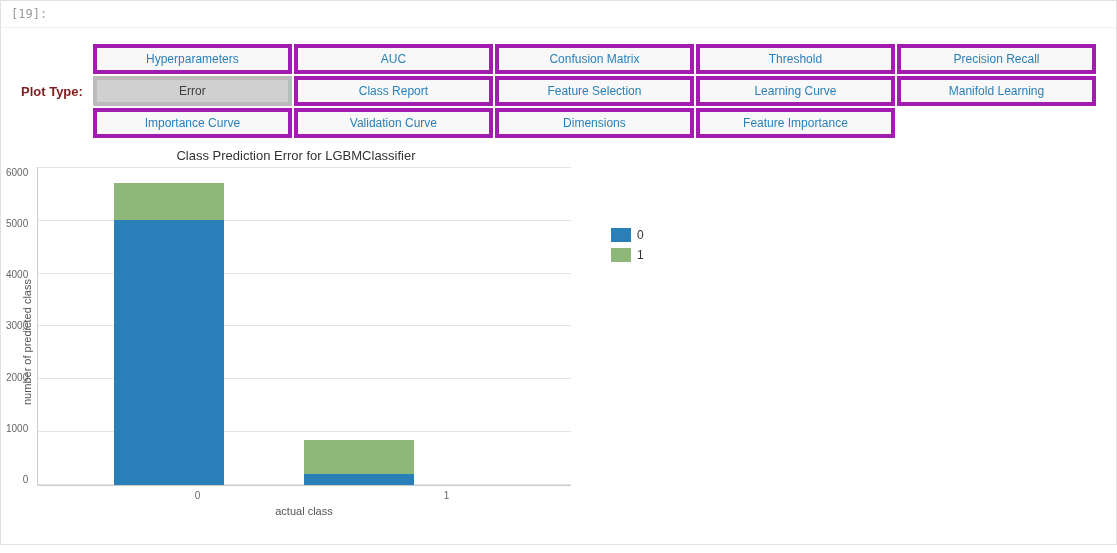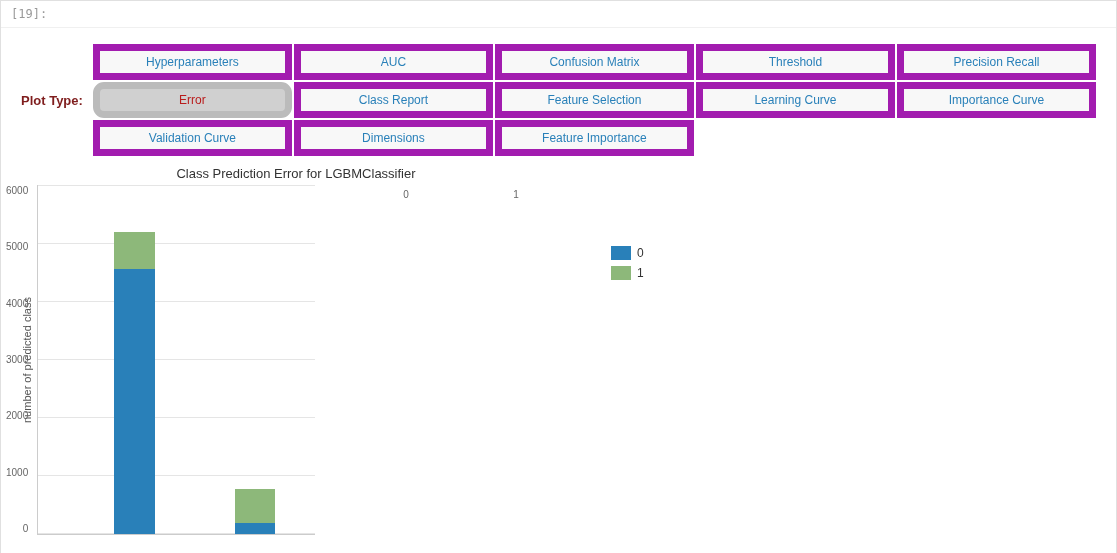--- a/index.html
+++ b/index.html
@@ -50,35 +50,34 @@
       font-size: 13px;
       white-space: nowrap;
     }
     .button-grid {
       display: grid;
       grid-template-columns: repeat(5, 1fr);
       gap: 2px;
       flex: 1;
     }
     .plot-btn {
-      border: 7px solid #a21caf;
+      border: 4px solid #a21caf;
       background: #f8f8f8;
       color: #2980b9;
       padding: 4px 8px;
       font-size: 12px;
       cursor: pointer;
       text-align: center;
       white-space: nowrap;
     }
     .plot-btn.active {
       background: #d0d0d0;
-      color: #b91c1c;
+      color: #404040;
       font-weight: 500;
       border-color: #bbb;
-      border-radius: 11px;
     }
     .chart-area {
       margin-top: 10px;
       display: flex;
       align-items: flex-start;
     }
     .chart-container {
       position: relative;
       width: 550px;
       height: 380px;
@@ -97,21 +96,21 @@
       writing-mode: vertical-rl;
       transform: rotate(180deg);
       font-size: 11px;
       color: #555;
       text-align: center;
       margin-right: 4px;
       white-space: nowrap;
     }
     .chart-with-xaxis {
       display: flex;
-      flex-direction: row;
+      flex-direction: column;
       flex: 1;
     }
     .chart-plot-area {
       flex: 1;
       display: flex;
       flex-direction: column;
       position: relative;
       border-left: 1px solid #ccc;
       border-bottom: 1px solid #ccc;
     }
@@ -201,20 +200,21 @@
       <div class="button-grid" id="btn-grid">
       <button class="plot-btn">Hyperparameters</button>
           <button class="plot-btn">AUC</button>
           <button class="plot-btn">Confusion Matrix</button>
           <button class="plot-btn">Threshold</button>
           <button class="plot-btn">Precision Recall</button>
           <button class="plot-btn active">Error</button>
           <button class="plot-btn">Class Report</button>
           <button class="plot-btn">Feature Selection</button>
           <button class="plot-btn">Learning Curve</button>
+          <button class="plot-btn">Manifold Learning</button>
           <button class="plot-btn">Importance Curve</button>
           <button class="plot-btn">Validation Curve</button>
           <button class="plot-btn">Dimensions</button>
           <button class="plot-btn">Feature Importance</button>
         </div>
     </div>
 
     <div class="chart-area">
       <div class="chart-container">
         <div class="chart-title">Class Prediction Error for LGBMClassifier</div>
@@ -248,20 +248,21 @@
                   <div style="display: flex; flex-direction: column-reverse; width: 110px;">
                     <div style="height: 11px; width: 100%; background-color: rgb(41, 128, 185);"></div>
                     <div style="height: 34px; width: 100%; background-color: rgb(141, 184, 122);"></div>
                   </div>
                 </div>
             </div>
             <div class="x-axis-labels" id="x-axis-labels" style="display: flex; justify-content: space-around; padding-left: 36px; margin-top: 4px;">
                 <div class="x-tick" style="width: 110px; text-align: center;">0</div>
                 <div class="x-tick" style="width: 110px; text-align: center;">1</div>
               </div>
+            <div class="x-axis-title">actual class</div>
           </div>
         </div>
       </div>
       <div class="legend" id="legend">
           <div class="legend-item">
             <div class="legend-color" style="background-color: rgb(41, 128, 185);"></div>
             <span>0</span>
           </div>
           <div class="legend-item">
             <div class="legend-color" style="background-color: rgb(141, 184, 122);"></div>

